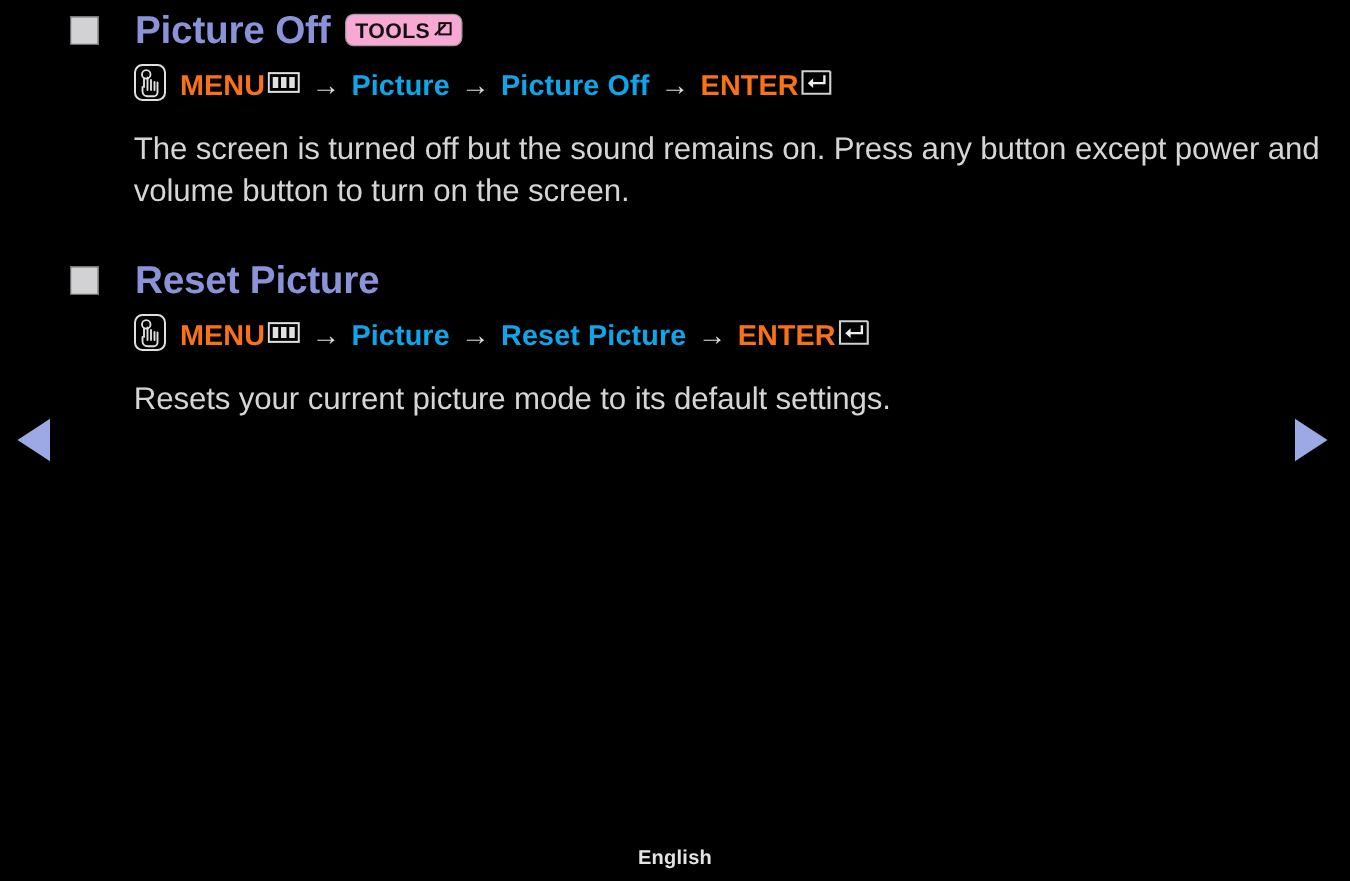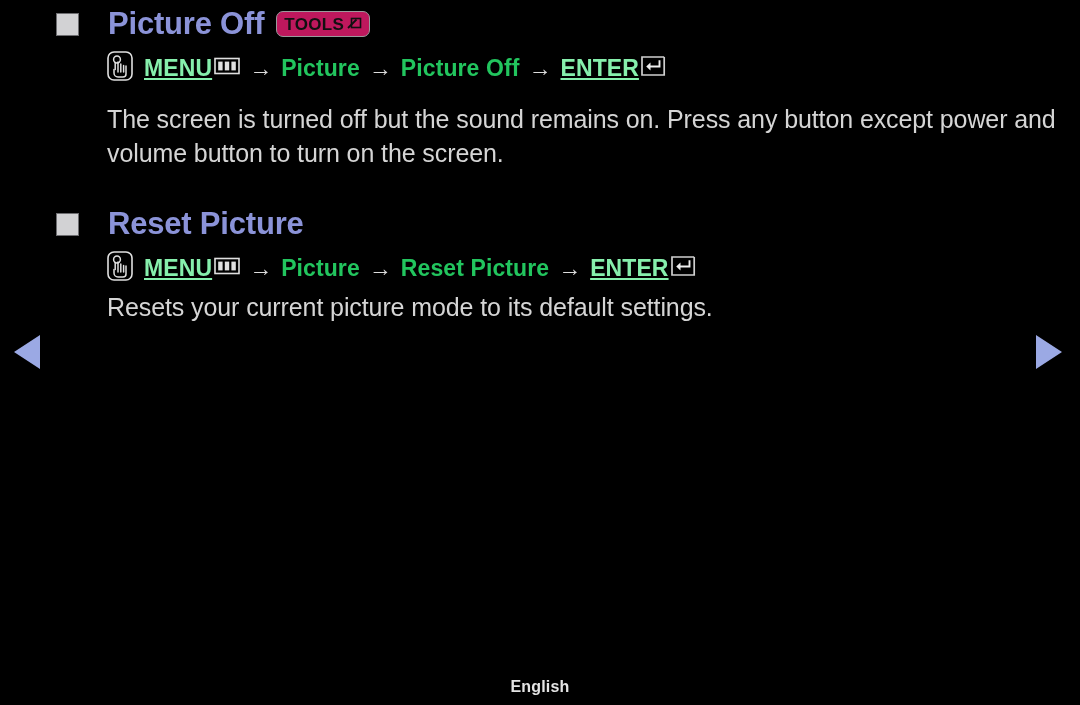--- a/index.html
+++ b/index.html
@@ -52,21 +52,21 @@
     letter-spacing: -0.2px;
     white-space: nowrap;
   }
 
   
   .tools-badge {
     display: inline-flex;
     align-items: center;
     justify-content: center;
     gap: 2px;
-    background: #be185d;
+    background: #f9a8d4;
     border: 1px solid #9a9a9c;
     border-radius: 7px;
     height: 26px;
     padding: 0 7px;
     margin-left: 12px;
     box-sizing: border-box;
     flex: 0 0 auto;
   }
   .tools-badge-label {
     color: #101010;
@@ -84,41 +84,41 @@
     padding-left: 107px;
     height: 40px;
     white-space: nowrap;
   }
   .hand-icon { flex: 0 0 auto; margin-right: 11px; display:block; }
   .path-token {
     font-size: 23px;
     font-weight: bold;
     letter-spacing: 0.1px;
   }
-  .path-plain { color: #86efac; text-decoration: underline; }
-  .path-link  { color: #22c55e; }
+  .path-plain { color: #f97316; }
+  .path-link  { color: #0ea5e9; }
   .path-arrow {
     color: #dcdcdc;
     font-size: 23px;
     font-weight: normal;
     margin: 0 9px;
   }
   .menu-grid-icon { flex:0 0 auto; display:block; margin-left: 2px; }
   .enter-icon { flex:0 0 auto; display:block; margin-left: 1px; }
 
   
   .description {
     padding-left: 107px;
     font-size: 25px;
     line-height: 34px;
     color: #d5d5d5;
     letter-spacing: -0.1px;
   }
   #section-picture-off .description { margin-top: 14px; }
-  #section-reset-picture .description { margin-top: 2px; }
+  #section-reset-picture .description { margin-top: 14px; }
 
   
   .nav-arrow {
     position: absolute;
     top: 335px;
     width: 34px;
     height: 34px;
     cursor: pointer;
   }
   #nav-prev { left: 14px; }

